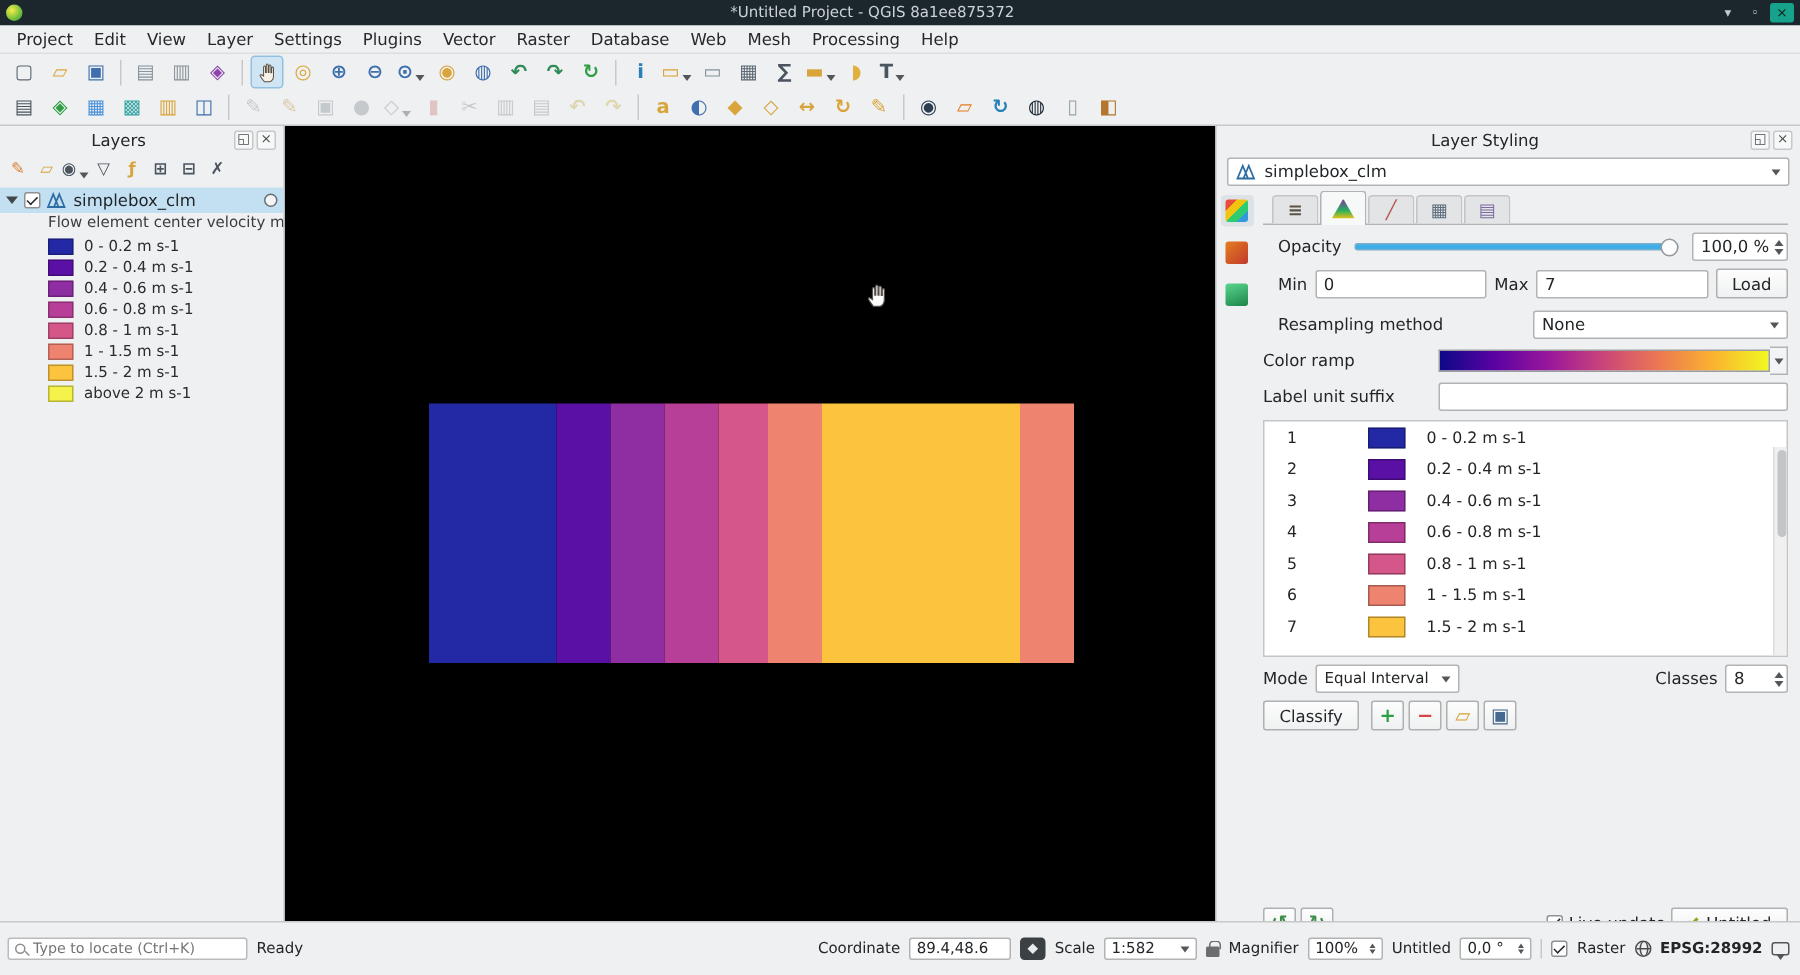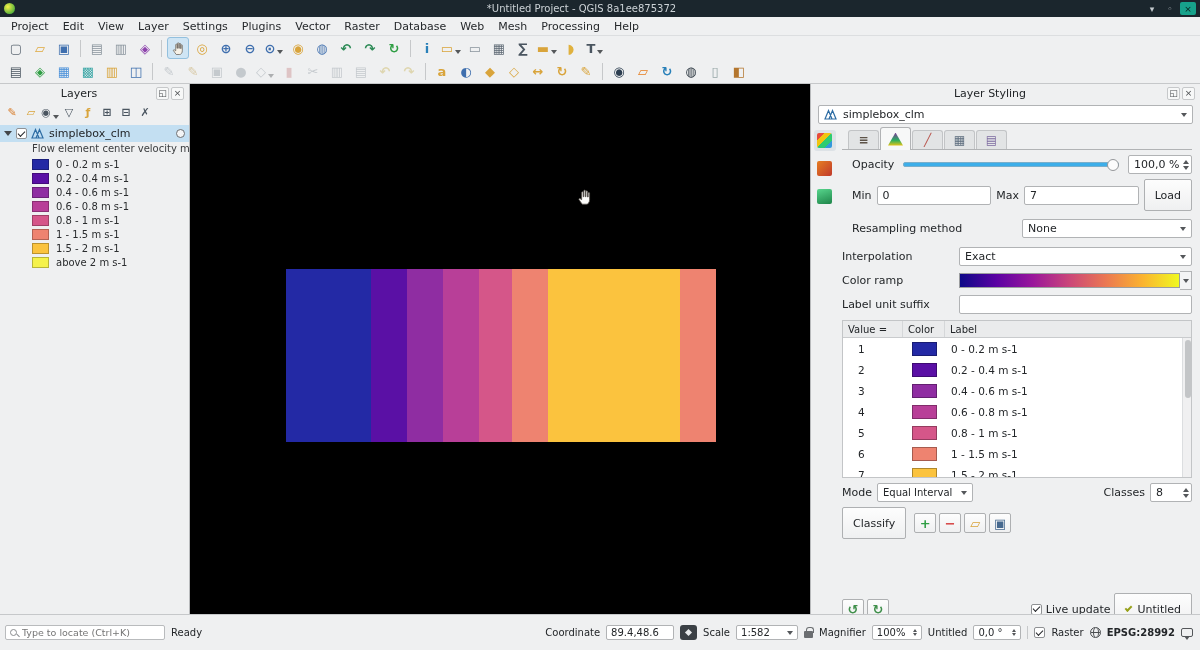--- a/index.html
+++ b/index.html
@@ -34,21 +34,21 @@
   .cb.disabled { border-color:#c6c8ca; background:#f3f4f5; }
   .combo { background:#fff; border:1px solid #b1b3b5; border-radius:2px; height:19px; display:flex; align-items:center; padding:0 5px; }
   .combo .val { flex:1; white-space:nowrap; overflow:hidden; }
   .combo::after { content:""; border-left:3.5px solid transparent; border-right:3.5px solid transparent; border-top:4.5px solid #54575a; margin-left:5px; }
   .input { background:#fff; border:1px solid #b1b3b5; border-radius:2px; height:19px; display:flex; align-items:center; padding:0 5px; }
   .spin { background:#fff; border:1px solid #b1b3b5; border-radius:2px; height:19px; display:flex; align-items:center; padding:0 2px 0 5px; }
   .spin .val { flex:1; white-space:nowrap; }
   .ud { display:flex; flex-direction:column; margin-left:3px; gap:2px; }
   .ud::before { content:""; border-left:3px solid transparent; border-right:3px solid transparent; border-bottom:4px solid #54575a; }
   .ud::after { content:""; border-left:3px solid transparent; border-right:3px solid transparent; border-top:4px solid #54575a; }
-  .btn { background:linear-gradient(#fdfdfd,#eff0f1); border:1px solid #aeb0b2; border-radius:2px; height:32px; display:inline-flex; align-items:center; justify-content:center; padding:0 10px;text-align:right; }
+  .btn { background:linear-gradient(#fdfdfd,#eff0f1); border:1px solid #aeb0b2; border-radius:2px; height:20px; display:inline-flex; align-items:center; justify-content:center; padding:0 10px;text-align:right; }
   .mini-btn { background:linear-gradient(#fdfdfd,#eff0f1); border:1px solid #aeb0b2; border-radius:2px; width:22px; height:20px; display:flex; align-items:center; justify-content:center; margin-left:3px; }
   .mini-btn .glyph { font-size:13px; font-weight:bold; line-height:1; }
 
   
   #layers-panel { position:absolute; top:84px; left:0; width:190px; bottom:20px; background:#eff0f1; border-right:1px solid #b8babc; display:flex; flex-direction:column; }
   .panel-header { height:18px; display:flex; align-items:center; padding:0 5px; gap:3px; }
   .panel-header .ptitle { flex:1; white-space:nowrap; overflow:hidden;text-align:center; }
   .phbtn { width:13px; height:13px; display:flex; align-items:center; justify-content:center; font-size:9px; color:#4a4d50; border:1px solid #c6c8ca; border-radius:2px; background:#f7f8f8; }
   #lp-tools { display:flex; align-items:center; padding:2px 3px; gap:1px; }
   .lp-tool { width:18px; height:17px; display:flex; align-items:center; justify-content:center; border-radius:2px; }
@@ -521,44 +521,33 @@
         <span class="btn">Load</span>
       </div>
 
       <div class="frow" style="padding-left:10px;margin-top:8px">
         <span class="flabel" style="flex:1">Resampling method</span>
         <span class="combo" style="width:170px">
           <span class="val">None</span>
         </span>
       </div>
 
-      <div class="frow" style="margin-top:9px">
-        <span class="flabel wide-label">Interpolation</span>
-        <span class="combo" style="flex:1">
-          <span class="val">Exact</span>
-        </span>
-      </div>
 
       <div class="frow">
         <span class="flabel wide-label">Color ramp</span>
         <span id="ramp" style="background: linear-gradient(to right, rgb(13, 8, 135), rgb(91, 2, 163), rgb(154, 23, 155), rgb(203, 70, 121), rgb(235, 120, 82), rgb(251, 179, 47), rgb(240, 249, 33));"></span>
         <span class="ramp-dd" style="margin-left:-5px"></span>
       </div>
 
       <div class="frow">
         <span class="flabel wide-label">Label unit suffix</span>
         <span class="input" style="flex:1"></span>
       </div>
 
       <div class="ctable">
-        <div id="thead">
-            <div class="th th0">Value =</div>
-            <div class="th th1">Color</div>
-            <div class="th th2">Label</div>
-          </div>
         <div id="tbody">
             <div class="trow">
               <div class="td-value">1</div>
               <div class="td-color">
                 <span class="cswatch" style="background: rgb(35, 41, 165);"></span>
               </div>
               <div class="td-label">0 - 0.2 m s-1</div>
             </div>
             <div class="trow">
               <div class="td-value">2</div>

